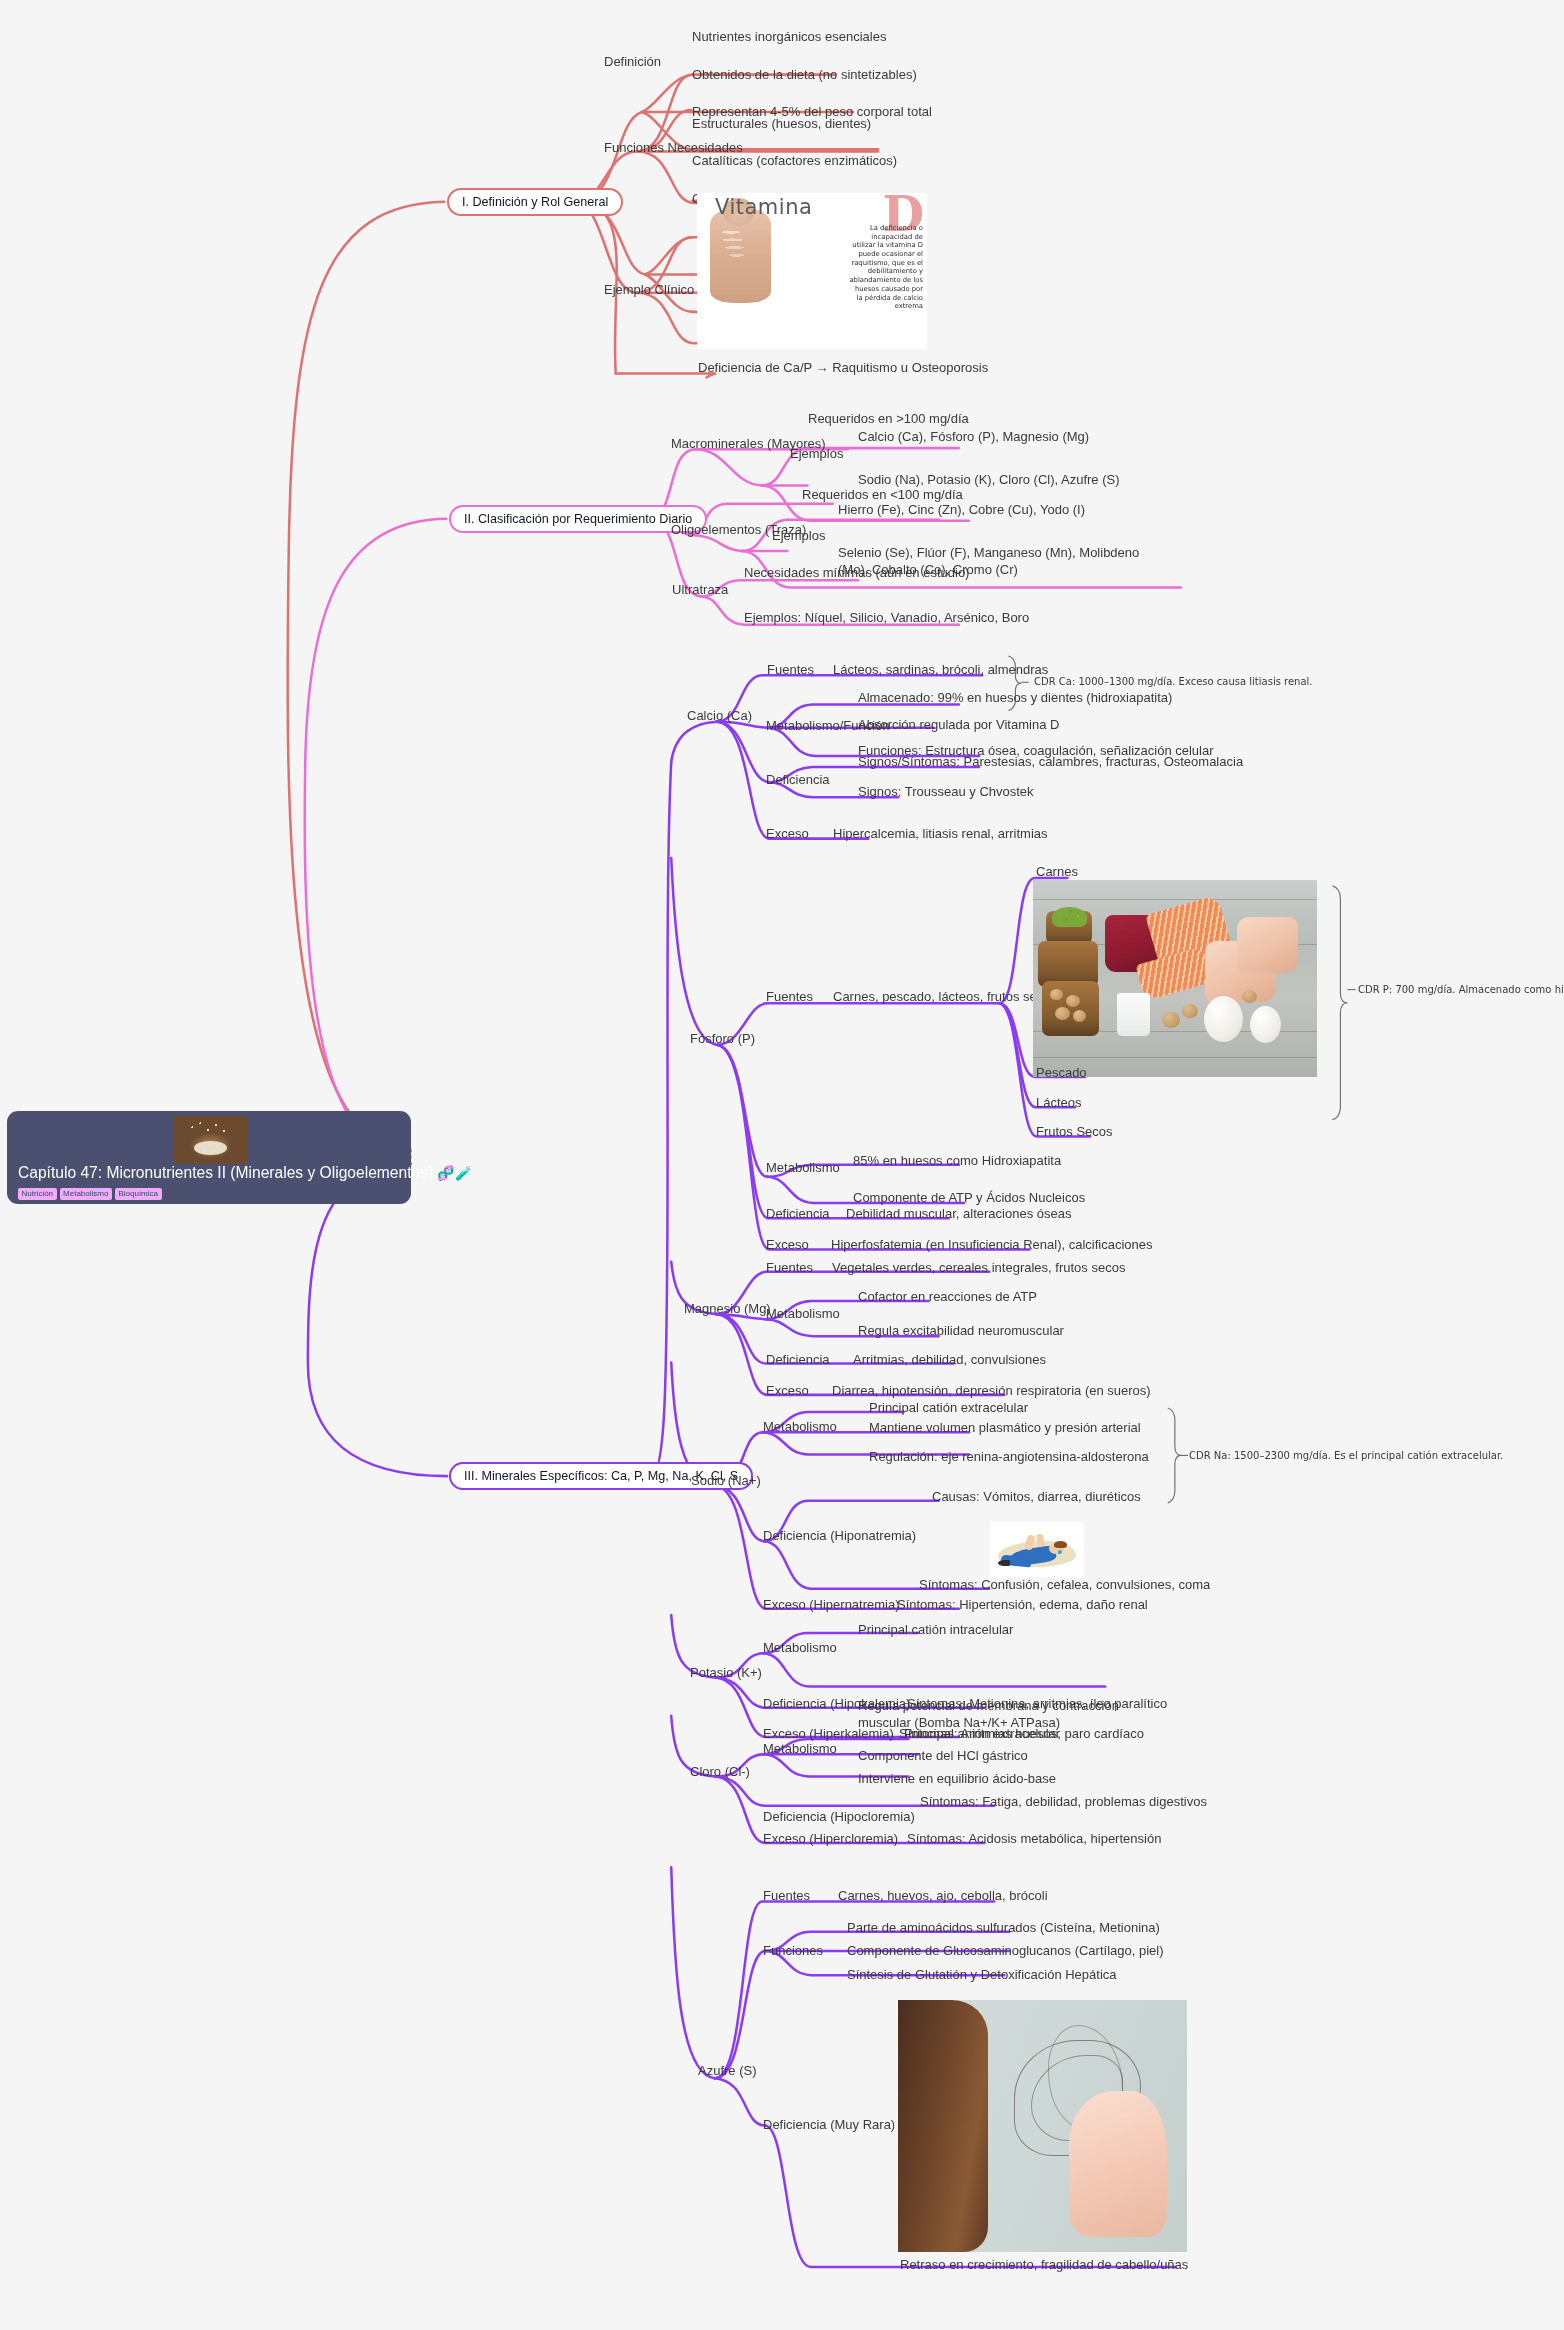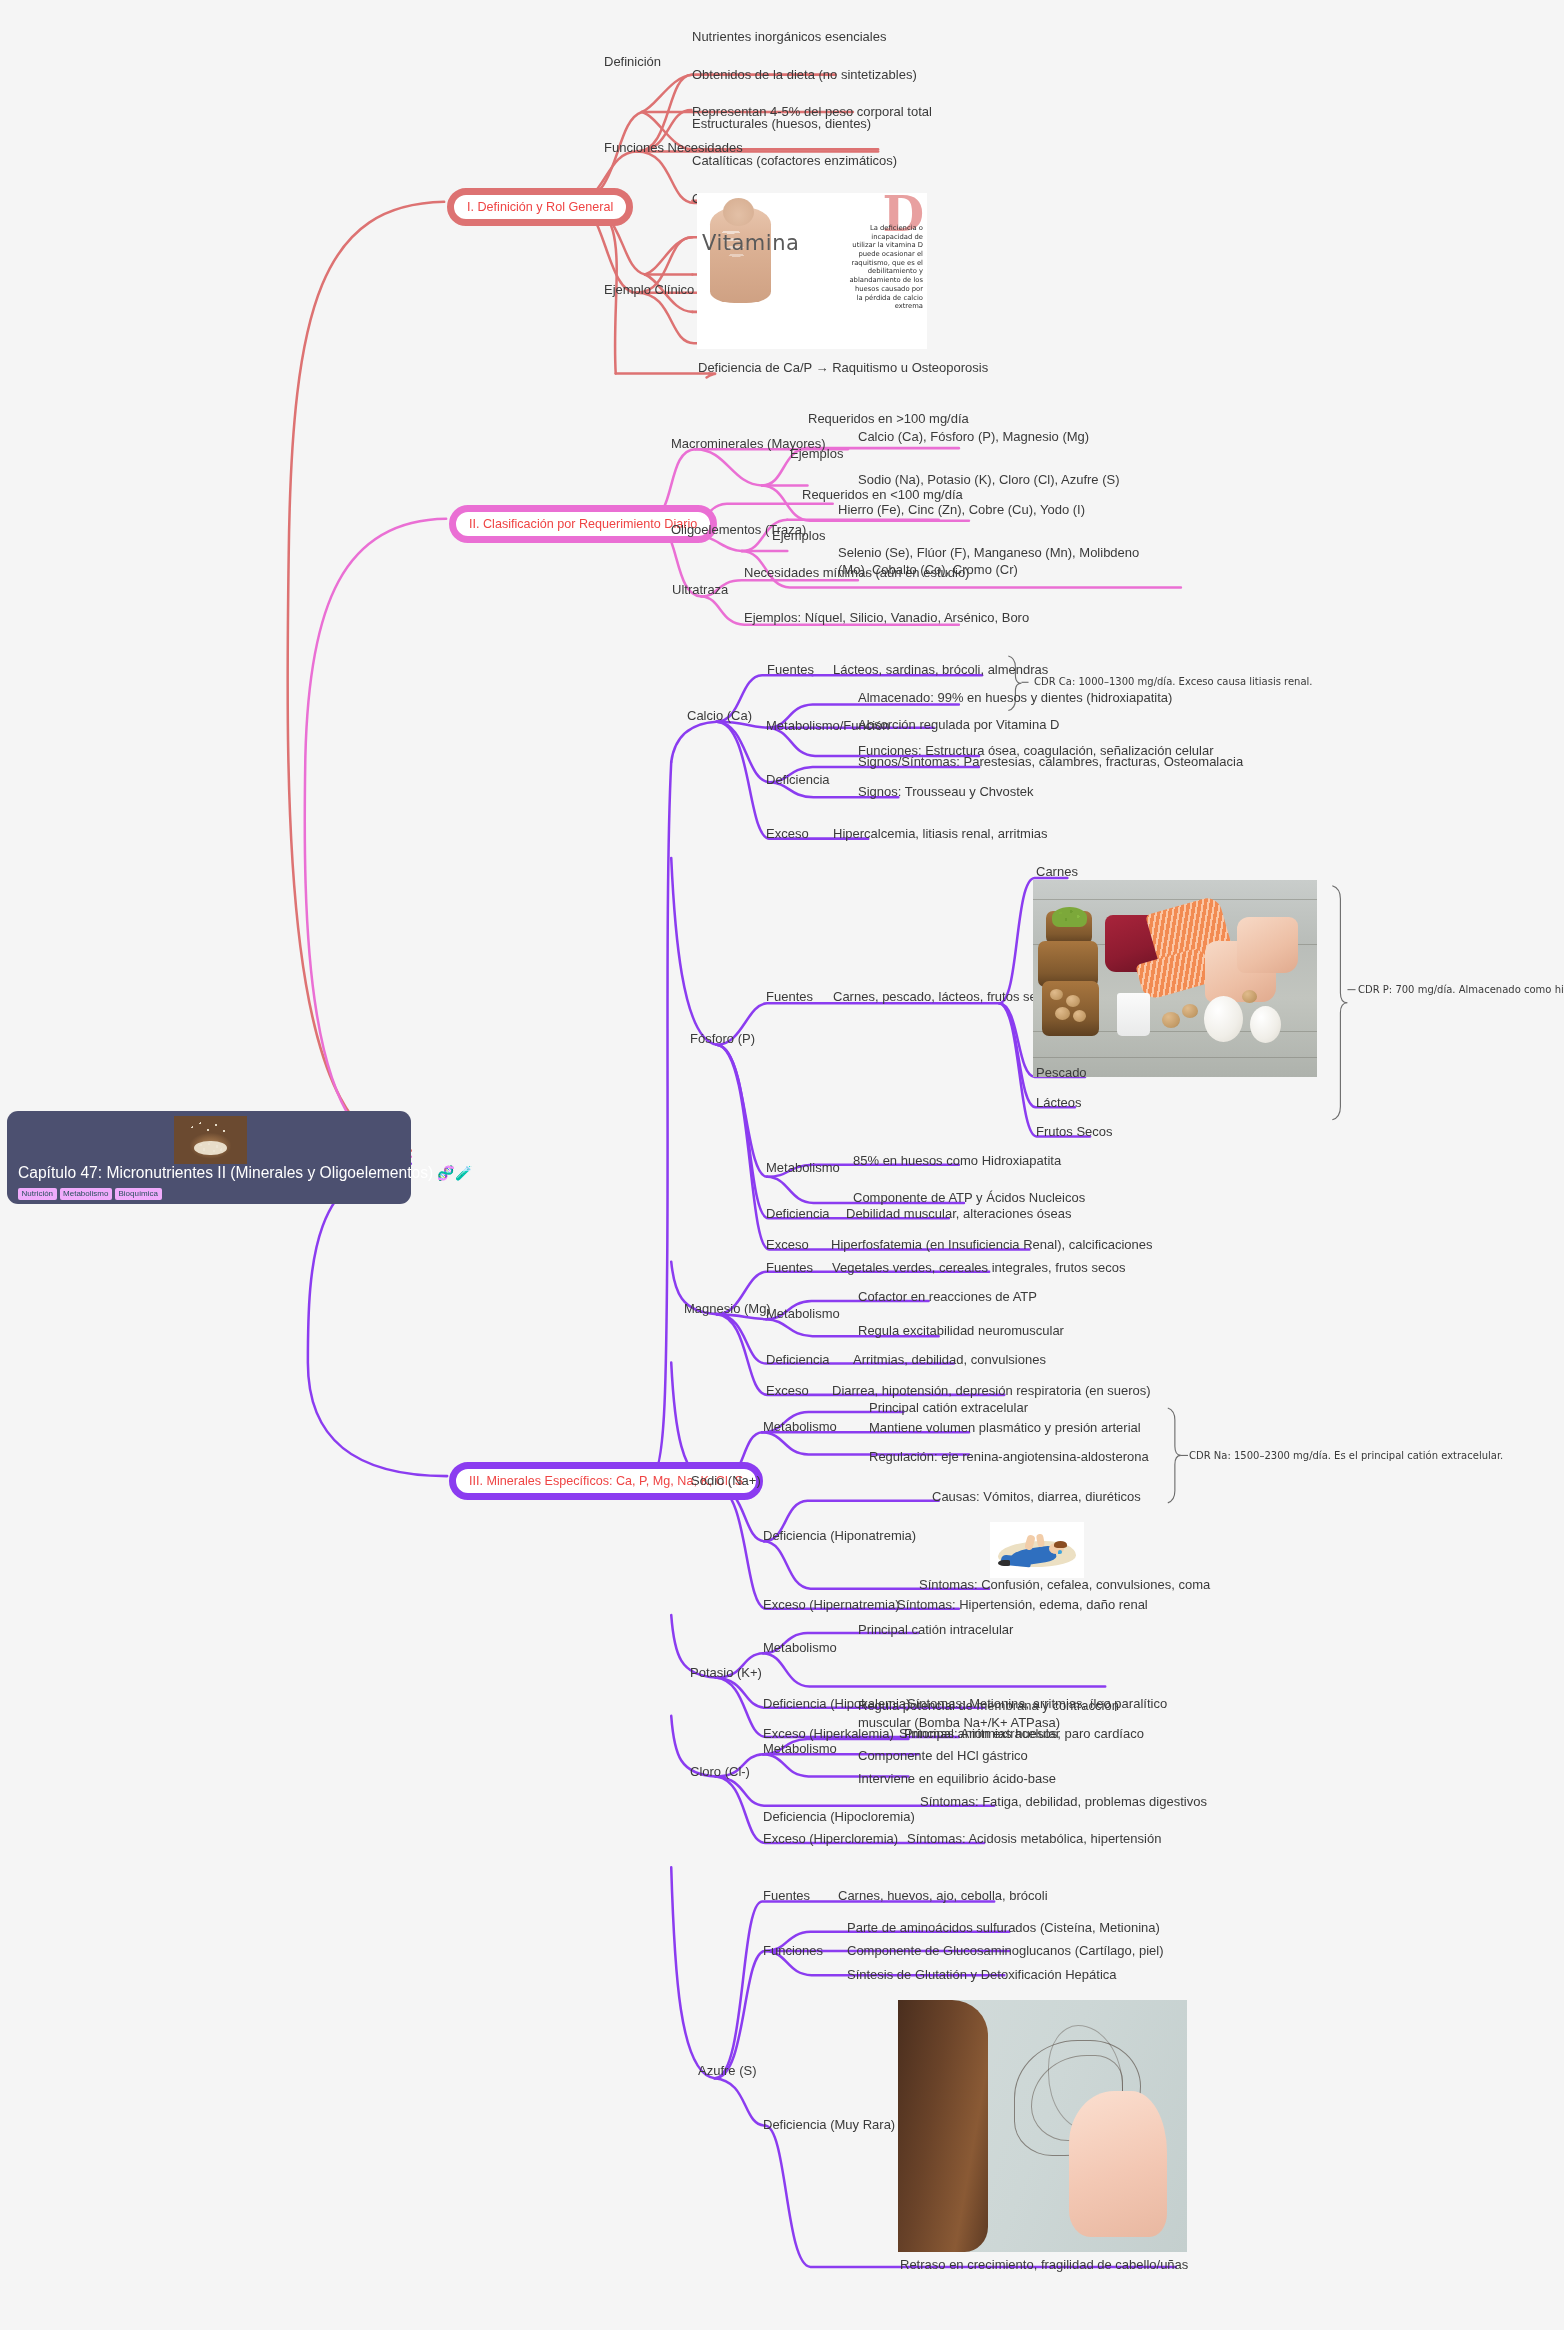--- a/index.html
+++ b/index.html
@@ -93,47 +93,47 @@
     font-size: 8px;
     padding: 1px 3.5px;
     border-radius: 2px;
     line-height: 1.25;
   }
 
   
   .pill {
     position: absolute;
     background: #ffffff;
-    border: 7px solid #c2410c;
+    border: 2px solid #c2410c;
     border-radius: 504px;
     padding: 4.5px 13px;
     font-size: 12.6px;
-    color: #ef4444;
+    color: #0f172a;
     white-space: nowrap;
     line-height: 1.2;
   }
   .pill.c1 { border-color: #dd7272; }
   .pill.c2 { border-color: #ea6fd4; }
   .pill.c3 { border-color: #8b3cf0; }
 
   
   .imgbox {
     position: absolute;
     background: #fff;
     overflow: hidden;
   }
 
   
   .vitd {
     background: #ffffff;
   }
   .vitd .vtitle {
-    position: absolute; left: 5px; top: 2px;
+    position: absolute; left: 18px; top: 2px;
     font-size: 21px; letter-spacing: 0.5px;
-    color: #5a5a5a; font-family: "DejaVu Sans", sans-serif; margin-top: 36px;
+    color: #5a5a5a; font-family: "DejaVu Sans", sans-serif;
   }
   .vitd .vD {
     position: absolute; right: 3px; top: -3px;
     font-size: 48px; font-weight: bold;
     color: #e8a0a0; font-family: "DejaVu Serif", serif;
     line-height: 1;
   }
   .vitd .vbody {
     position: absolute; right: 4px; top: 31px;
     width: 75px;

